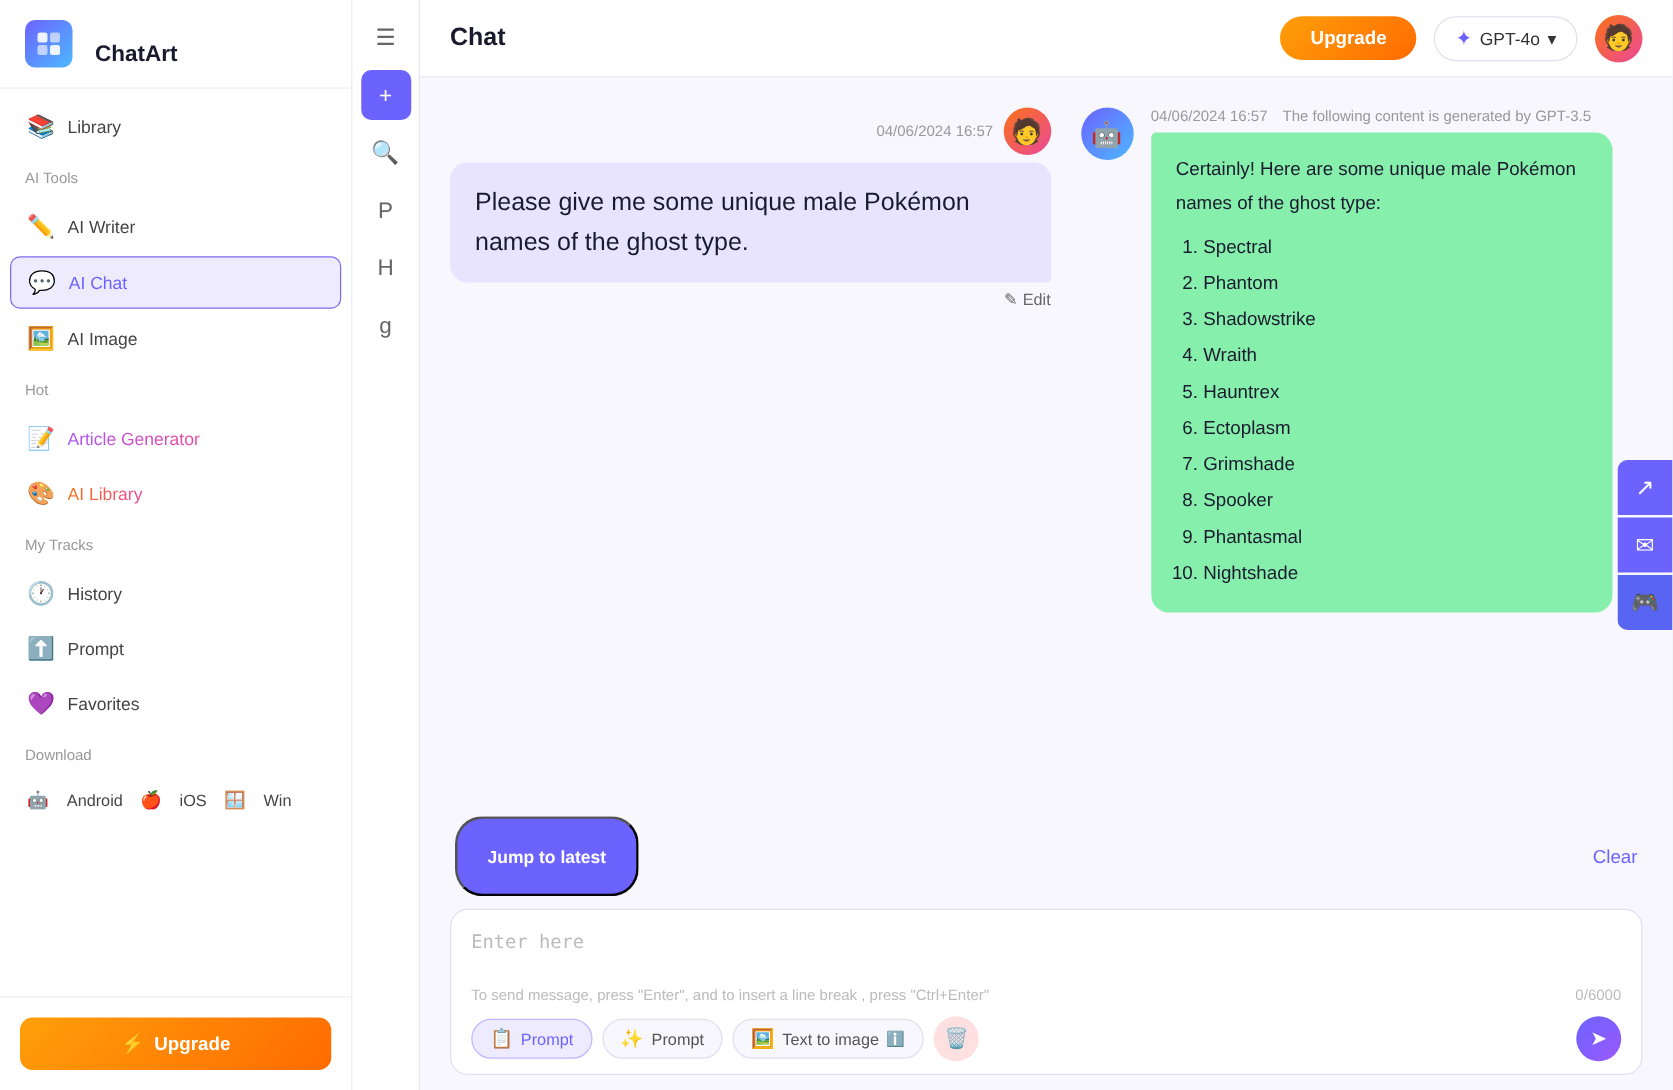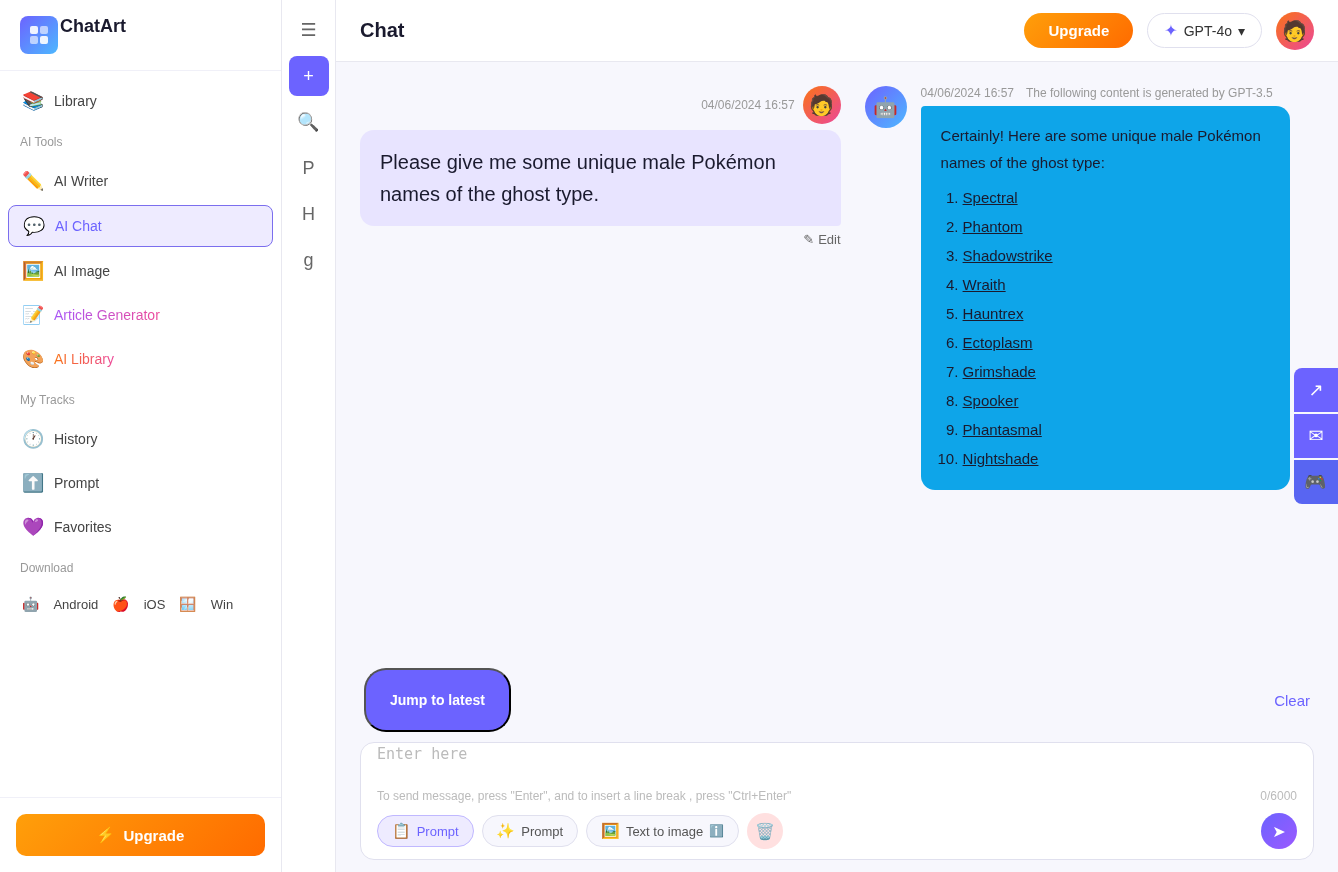--- a/index.html
+++ b/index.html
@@ -11,22 +11,22 @@
       min-width: 282px;
       background: #fff;
       display: flex;
       flex-direction: column;
       border-right: 1px solid #e8e8f0;
       height: 872px;
       overflow-y: auto;
     }
     #sidebar-logo {
       display: flex;
-      align-items: flex-start;
-      gap: 2px;
+      align-items: flex-end;
+      gap: 18px;
       padding: 16px 20px;
       border-bottom: 1px solid #f0f0f8;
     }
     .logo-icon {
       width: 38px; height: 38px;
       background: linear-gradient(135deg, #6c63ff, #4db8ff);
       border-radius: 8px;
       display: flex; align-items: center; justify-content: center;
       color: #fff; font-weight: bold; font-size: 14px;
     }
@@ -208,29 +208,29 @@
       flex-shrink: 0;
     }
     .msg-bot-inner { flex: 1; }
     .msg-bot-meta {
       display: flex; align-items: center; gap: 12px;
       font-size: 12px; color: #999;
       margin-bottom: 6px;
     }
     .msg-bot-meta .generated-by { color: #999; }
     .msg-bubble-bot {
-      background: #0ea5e9;
+      background: #86efac;
       border-radius: 4px 14px 14px 14px;
       padding: 16px 20px;
       max-width: 680px;
       font-size: 15px;
       color: #1a1a2e;
       line-height: 1.8;
     }
-    .msg-bubble-bot ol { padding-left: 22px; text-decoration: underline; }
+    .msg-bubble-bot ol { padding-left: 22px; }
     .msg-bubble-bot li { margin-bottom: 2px; }
 
     
     #chat-bottom {
       padding: 12px 24px;
       background: #f7f7fd;
       position: relative;
     }
     .jump-to-latest {
       position: absolute;
@@ -254,21 +254,21 @@
       font-size: 15px;
       font-weight: 500;
       cursor: pointer;
       background: transparent;
       border: none;
     }
     .input-area {
       background: #fff;
       border: 1.5px solid #e0e0ee;
       border-radius: 14px;
-      padding: 2px 16px 10px;
+      padding: 16px 16px 10px;
     }
     .input-field {
       width: 100%;
       border: none;
       outline: none;
       font-size: 15px;
       color: #333;
       background: transparent;
       resize: none;
       min-height: 36px;
@@ -377,20 +377,23 @@
   <div class="sidebar-item active">
     <span class="item-icon">💬</span>
     <span class="item-label">AI Chat</span>
   </div>
 
   <div class="sidebar-item">
     <span class="item-icon">🖼️</span>
     <span class="item-label">AI Image</span>
   </div>
 
+  <div class="sidebar-section">
+    <div class="sidebar-section-label">Hot</div>
+  </div>
 
   <div class="sidebar-item gradient-text">
     <span class="item-icon">📝</span>
     <span class="item-label">Article Generator</span>
   </div>
 
   <div class="sidebar-item gradient-text2">
     <span class="item-icon">🎨</span>
     <span class="item-label">AI Library</span>
   </div>

